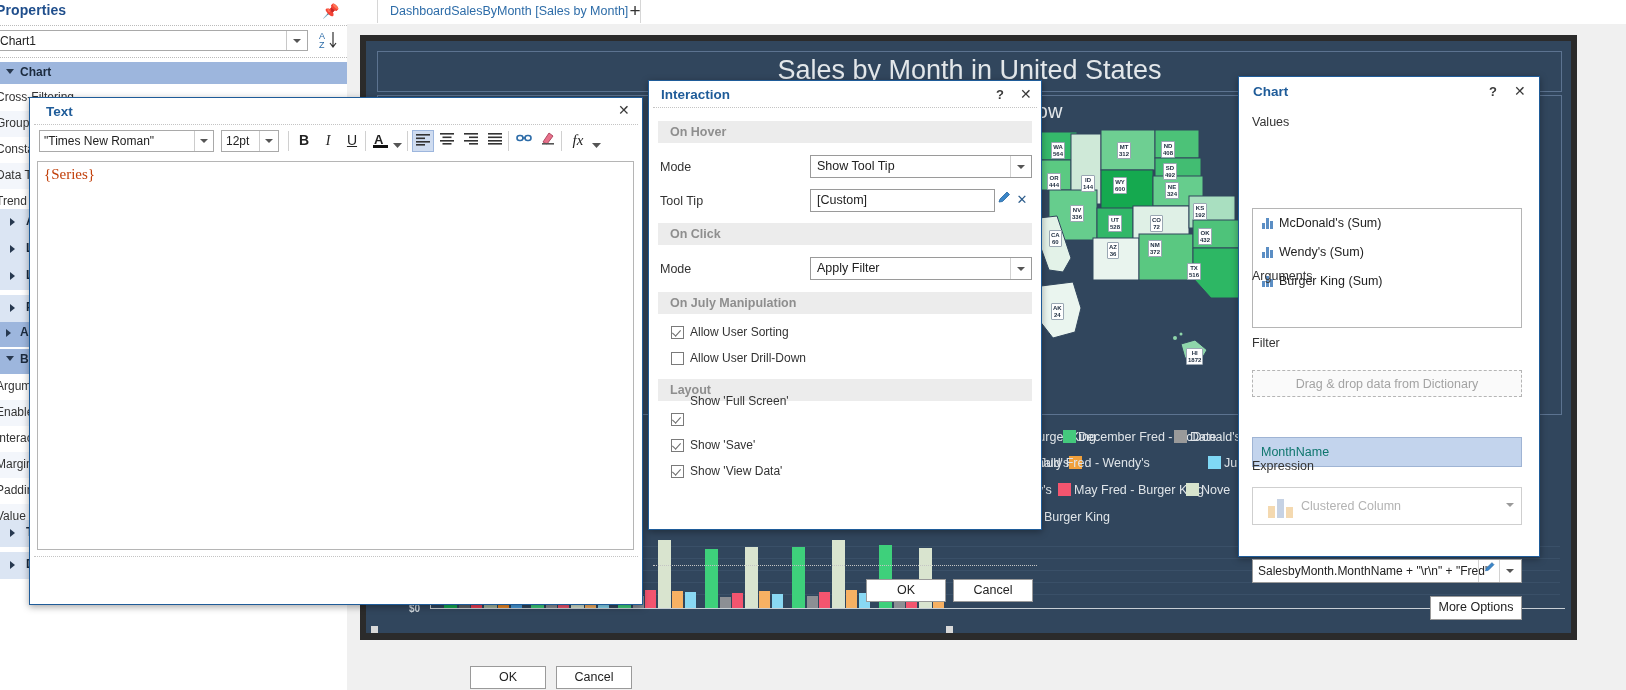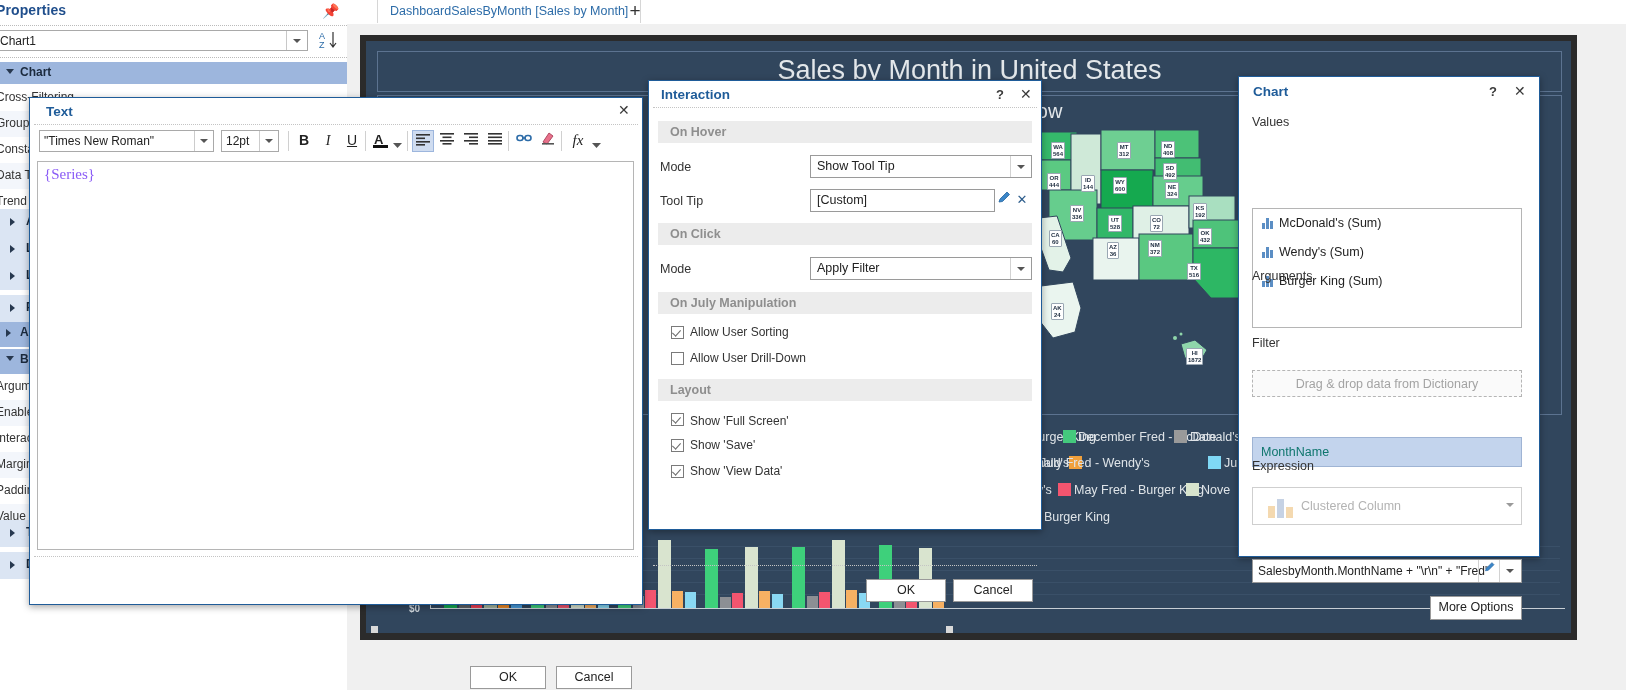--- a/index.html
+++ b/index.html
@@ -94,21 +94,21 @@
   #txt-hr1{left:4px;top:26px;width:604px;}
   #txt-toolbar{position:absolute;left:0;top:30px;width:612px;height:30px;}
   .tb-combo{position:absolute;height:22px;border:1px solid #a9a9a9;background:#fff;box-sizing:border-box;}
   .tb-combo .val{position:absolute;left:4px;top:3px;font-size:12px;color:#222;}
   .tb-combo .arr{position:absolute;right:0;top:0;width:18px;height:20px;border-left:1px solid #ccc;}
   .tb-combo .arr::after{content:"";position:absolute;left:5px;top:8px;border-left:4px solid transparent;border-right:4px solid transparent;border-top:4px solid #555;}
   .tb-btn{position:absolute;width:22px;height:22px;text-align:center;line-height:21px;font-size:14px;color:#222;}
   .tb-sep{position:absolute;width:1px;height:20px;background:#d0d0d0;}
   .tb-active{background:#cfdcf0;border:1px solid #9db6dd;box-sizing:border-box;}
   #txt-area{left:7px;top:63px;width:597px;height:389px;border:1px solid #b5b5b5;background:#fff;box-sizing:border-box;}
-  #txt-content{position:absolute;left:6px;top:4px;font-family:"Liberation Serif",serif;font-size:15px;color:#8b5cf6;text-align:center;}
+  #txt-content{position:absolute;left:6px;top:4px;font-family:"Liberation Serif",serif;font-size:15px;color:#c2410c;text-align:center;}
   #txt-hr2{left:4px;top:458px;width:604px;}
   #txt-ok{left:440px;top:568px;width:76px;}
   #txt-cancel{left:526px;top:568px;width:76px;}
 
   
   #dlg-int{left:648px;top:80px;width:392px;height:448px;border:1px solid #1f5c99;}
   #int-title{left:12px;top:6px;}
   #int-q{left:347px;top:6px;}
   #int-x{left:371px;top:5px;}
   #int-hr1{left:4px;top:26px;width:384px;}
@@ -610,21 +610,21 @@
     </div>
   <div class="cb on" style="left:22px;top:245px"></div>
   <div class="cb-label" style="left:41px;top:244px">Allow User Sorting</div>
   <div class="cb" style="left:22px;top:271px"></div>
   <div class="cb-label" style="left:41px;top:270px">Allow User Drill-Down</div>
 
   <div class="sect" style="top:298px">
       <span>Layout</span>
     </div>
   <div class="cb on" style="left:22px;top:332px"></div>
-  <div class="cb-label" style="left:41px;top:333px">Show 'Full Screen'</div>
+  <div class="cb-label" style="left:41px;top:313px">Show 'Full Screen'</div>
   <div class="cb on" style="left:22px;top:358px"></div>
   <div class="cb-label" style="left:41px;top:357px">Show 'Save'</div>
   <div class="cb on" style="left:22px;top:384px"></div>
   <div class="cb-label" style="left:41px;top:383px">Show 'View Data'</div>
 
   <div class="dlg-hr" id="int-hr2"></div>
   <div class="btn" id="int-ok">OK</div>
   <div class="btn" id="int-cancel">Cancel</div>
 </div>
 

